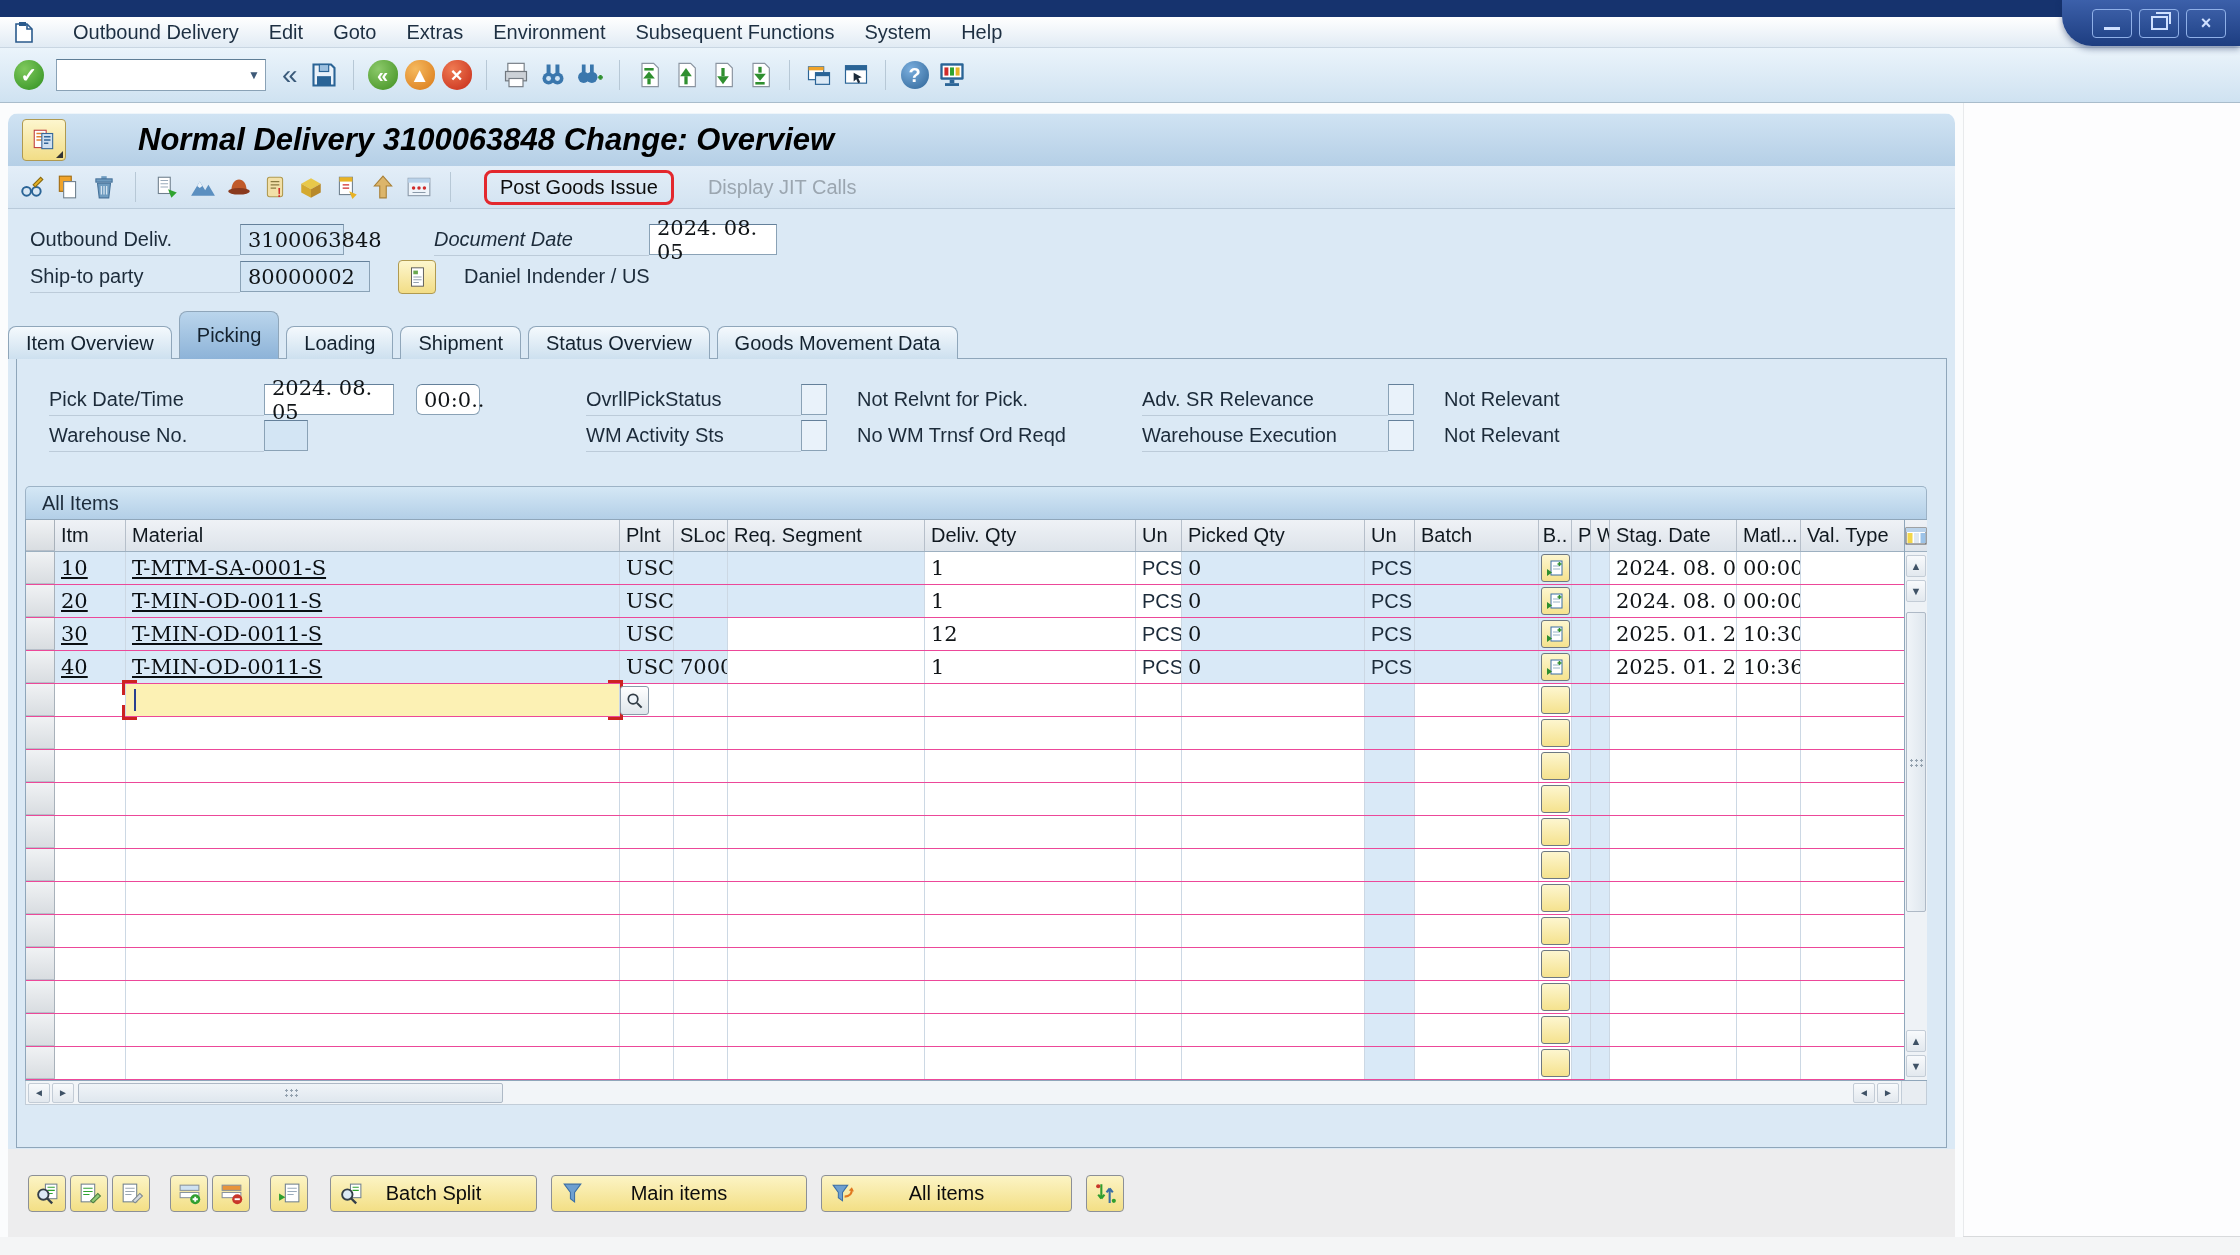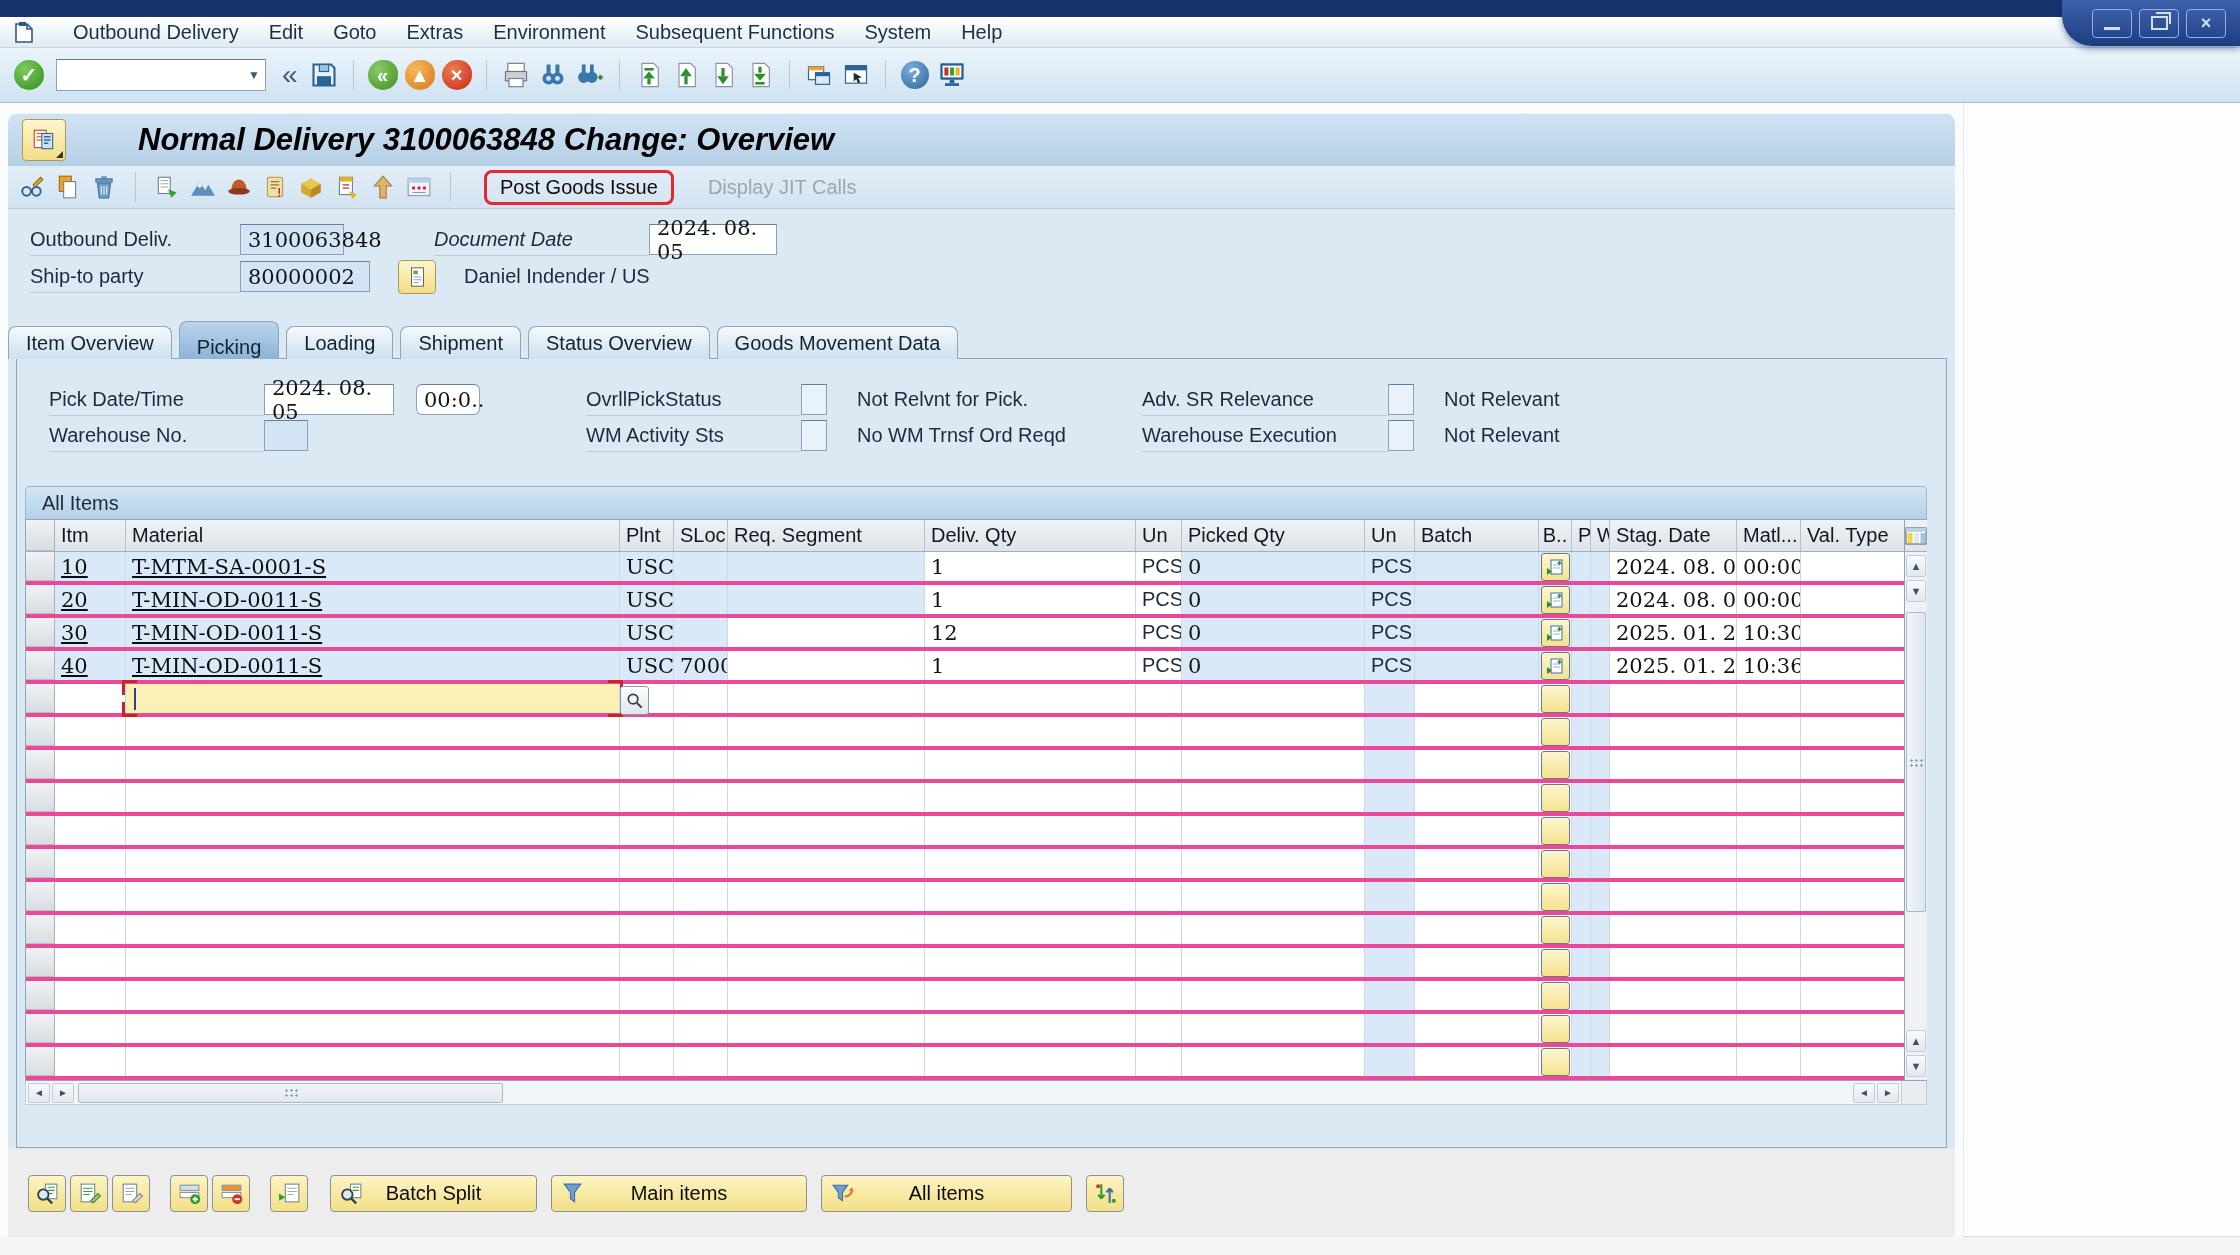--- a/index.html
+++ b/index.html
@@ -80,38 +80,38 @@
     padding:0 7px;box-sizing:border-box;}
   .field.ro{background:#d3e5f4;}
   .doc-icon-btn{width:36px;height:32px;background:linear-gradient(#fdf6ce,#f2dd86);border:1px solid #b09a50;
     border-radius:4px;margin-left:28px;display:flex;align-items:center;justify-content:center;}
 
   
   .tabstrip{height:38px;display:flex;align-items:flex-end;position:relative;z-index:2;}
   .tab{height:33px;padding:0 17px;display:flex;align-items:center;margin-right:7px;
     background:linear-gradient(#f4f9fd,#cde0ef);border:1px solid #8fa6ba;border-bottom:none;
     border-radius:8px 8px 0 0;color:#14222f;box-sizing:border-box;}
-  .tab.active{height:38px;background:linear-gradient(#bad5ec,#8db3d8);z-index:3;align-items:flex-end;}
+  .tab.active{height:48px;background:linear-gradient(#bad5ec,#8db3d8);z-index:3;}
   .tabpanel{margin:0 8px;height:790px;border:1px solid #8fa6ba;background:#dbe9f5;
     box-sizing:border-box;margin-top:-1px;position:relative;padding-top:24px;}
 
   
   .pick-row{display:flex;align-items:center;height:33px;margin:0 0 3px 32px;}
   .pk-label{width:215px;height:100%;display:flex;align-items:center;border-bottom:1px solid #bccbd9;box-sizing:border-box;}
   .pk-label.w246{width:246px;}
   .smallbox{width:26px;height:31px;border:1px solid #8aa2b6;border-top-color:#64809a;background:#e9f2fa;box-sizing:border-box;}
   .pk-text{white-space:nowrap;}
 
   
   .table-wrap{margin:34px 8px 0 8px;width:1902px;}
   .allitems-bar{height:33px;background:linear-gradient(#d4e7f5,#b3cfe7);border:1px solid #9db3c6;border-bottom:none;
     border-radius:5px 5px 0 0;display:flex;align-items:center;padding-left:16px;box-sizing:border-box;}
   .itable{height:560px;border:1px solid #8fa6ba;background:#fff;display:flex;box-sizing:content-box;}
   .cols{width:1878px;display:flex;flex-direction:column;}
-  .trow{display:flex;height:33px;border-bottom:4px solid #ec4899;box-sizing:border-box;flex:none;}
+  .trow{display:flex;height:33px;border-bottom:1px solid #ec4899;box-sizing:border-box;flex:none;}
   .th-row{height:32px;background:linear-gradient(#eff2f6,#dde3ea);border-bottom:1px solid #9db0c0;}
   .th{border-right:1px solid #b6bfca;display:flex;align-items:center;padding:0 6px;box-sizing:border-box;
     color:#10181f;overflow:hidden;white-space:nowrap;}
   .td{border-right:1px solid #ccd8e4;display:flex;align-items:center;padding:0 6px;box-sizing:border-box;
     background:#fff;overflow:hidden;white-space:nowrap;}
   .td.blue{background:#d9e9f7;}
   .sel-cell{background:linear-gradient(#f0f2f4,#d9dde1) !important;border-right:1px solid #a8b1ba;border-bottom:1px solid #b6bec8;}
   .c-sel{width:29px;}.c-itm{width:71px;}.c-mat{width:494px;}.c-plnt{width:54px;}.c-sloc{width:54px;}
   .c-req{width:197px;}.c-dq{width:211px;}.c-un1{width:46px;}.c-pq{width:183px;}.c-un2{width:50px;}
   .c-bat{width:124px;}.c-b{width:33px;padding:0;justify-content:center;}.c-p{width:19px;}.c-w{width:19px;}

